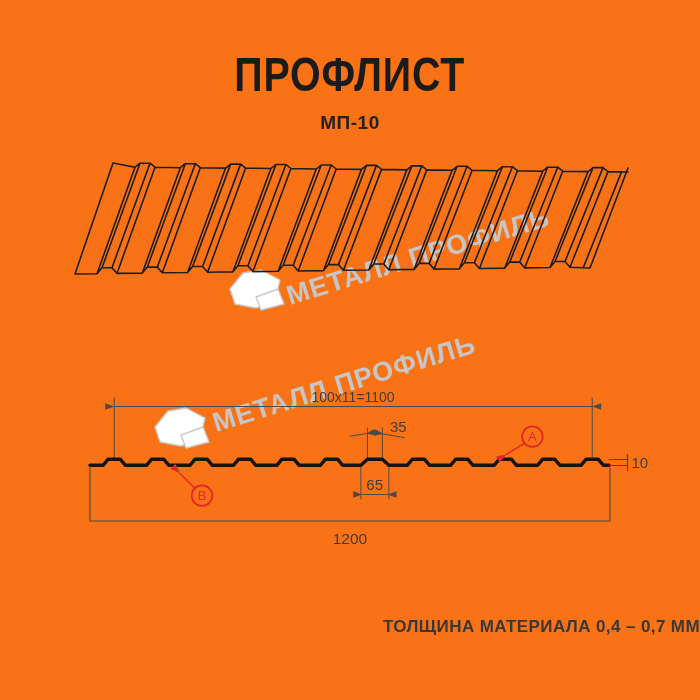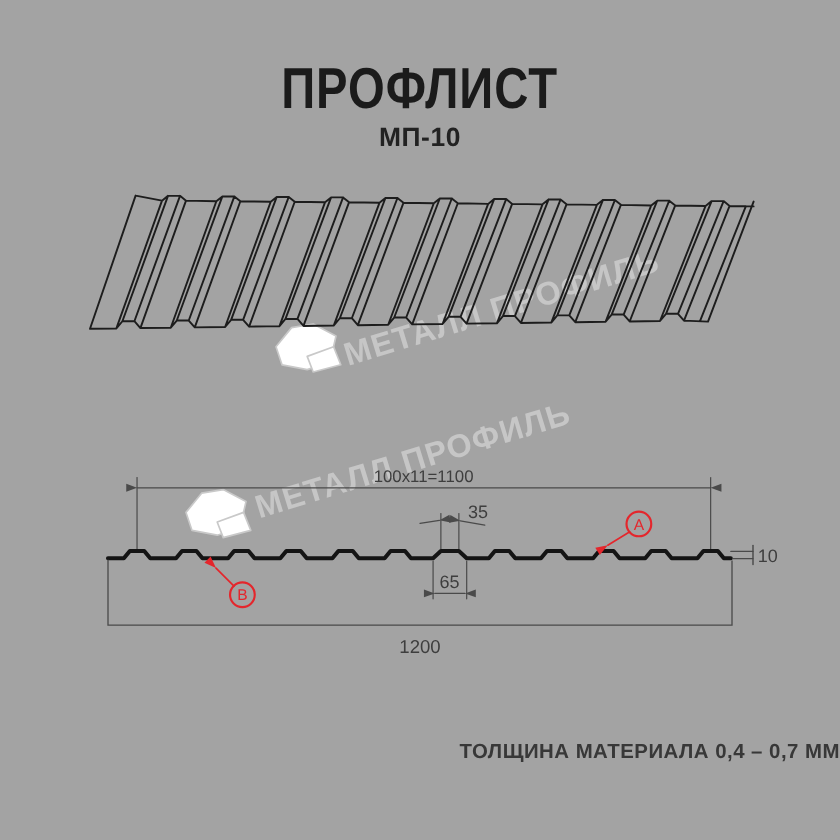--- a/index.html
+++ b/index.html
@@ -1,21 +1,21 @@
 <!DOCTYPE html>
 <html><head>
 <meta charset="utf-8">
 <style>
   html,body{margin:0;padding:0;background:#ffffff;}
-  .page{position:relative;width:700px;height:700px;background:#a3a3a3;overflow:hidden;
+  .page{position:relative;width:700px;height:700px;background:#f97316;overflow:hidden;
         font-family:"Liberation Sans",sans-serif;}
   .titlebox{position:absolute;top:50px;left:0;width:700px;text-align:center;}
   .title{display:inline-block;margin:0;font-size:48px;font-weight:700;color:#1b1b1b;
          letter-spacing:1px;line-height:1.05;transform:scaleX(.82);transform-origin:center;}
-  .subtitle{margin-top:2px;font-size:22px;font-weight:700;color:#222;letter-spacing:.5px;}
+  .subtitle{margin-top:12px;font-size:19px;font-weight:700;color:#222;letter-spacing:.5px;}
   .drawing{position:absolute;left:0;top:0;width:700px;height:700px;}
   .footer{position:absolute;top:617px;left:0;width:700px;text-align:right;
           font-size:17px;font-weight:600;color:#383838;letter-spacing:.4px;}
   .wmtext{font-weight:700;font-size:27px;letter-spacing:1px;}
   .dimtext{fill:#3e3e3e;font-size:14px;}
   .dimtext2{fill:#3e3e3e;font-size:15px;}
 </style>
 </head>
 <body>
 

